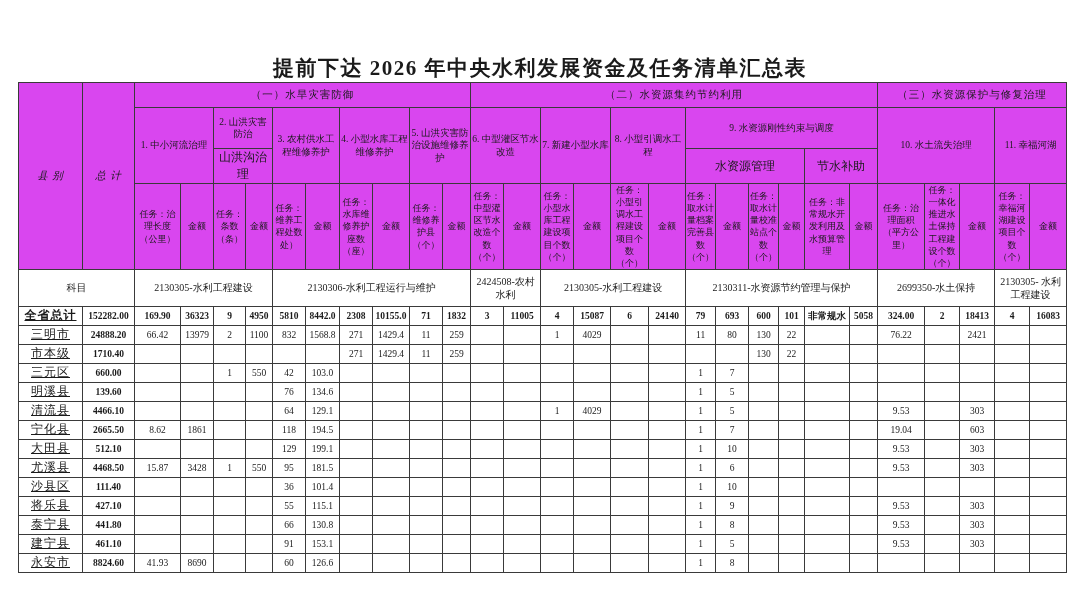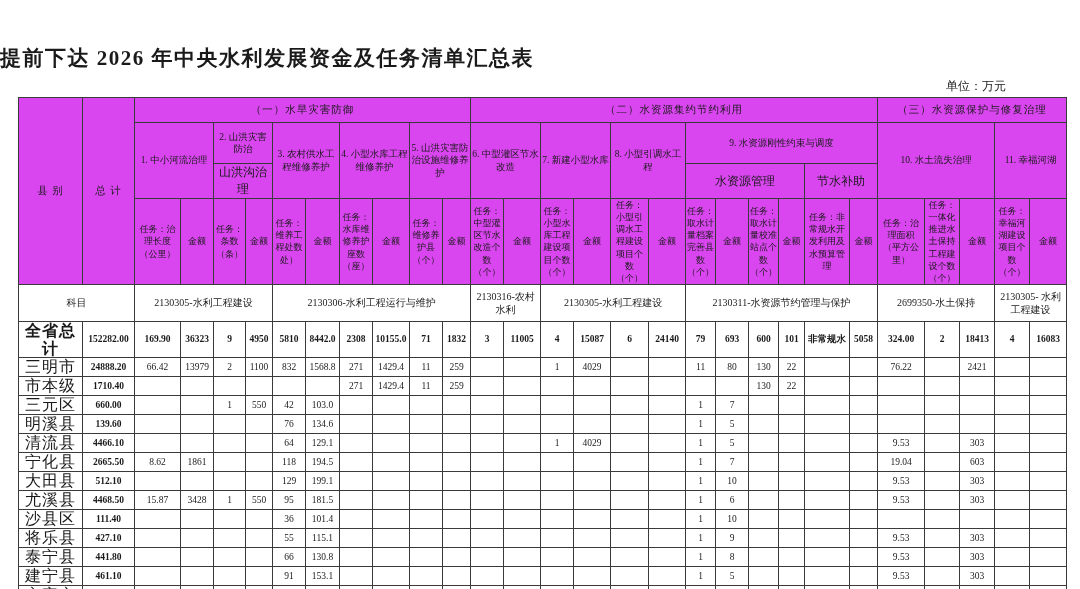--- a/index.html
+++ b/index.html
@@ -3,22 +3,22 @@
 <meta charset="utf-8">
 <style>
   html,body{margin:0;padding:0;background:#fff;}
   body{
     width:1080px;height:589px;overflow:hidden;
     font-family:"Liberation Serif","DejaVu Serif",serif;
     color:#1a1a1a;
   }
   .page{position:relative;width:1080px;height:589px;}
   .title{
-    text-align:left;font-size:21px;font-weight:bold;
-    padding-top:44px;letter-spacing:1.5px;
+    text-align:center;font-size:21px;font-weight:bold;
+    padding-top:44px;letter-spacing:1.5px;margin-top:10px;
   }
   .unit{
     width:1048px;margin:6px auto 2px 18px;
     text-align:right;font-size:12px;padding-right:60px;box-sizing:border-box;
   }
   table{
     border-collapse:collapse;table-layout:fixed;
     width:1046px;margin-left:18px;
   }
   th,td{
@@ -27,31 +27,30 @@
     padding:0 1px;overflow:hidden;
     word-break:break-all;
   }
   thead th{font-weight:normal;background:#d946ef;}
   .r-group th{font-size:10.5px;height:24px;letter-spacing:1px;}
   .r-items th{font-size:9.5px;height:40px;line-height:1.3;}
   .r-sub th{font-size:12px;height:24px;}
   .r-leaf th{font-size:9px;height:72px;line-height:1.35;}
   .r-subject td{font-size:10px;height:36px;line-height:1.3;}
   tbody td{font-size:9.5px;height:18px;line-height:1.1;}
-  td.rowname{font-size:16px;letter-spacing:1px;}
+  td.rowname{font-size:12px;letter-spacing:1px;text-decoration:underline;}
   td.totalcol{font-weight:bold;}
   tr.grand td{font-weight:bold;}
-  .corner{font-size:11px;letter-spacing:4px;}
+  .corner{font-size:11px;letter-spacing:4px;font-style:italic;}
 </style>
 </head>
 <body>
 
 <div class="page">
   <div class="title">提前下达 2026 年中央水利发展资金及任务清单汇总表</div>
-  <div class="unit">单位：万元</div>
 
   <table>
     <colgroup>
       <col style="width:64px">
         <col style="width:52px">
       <col style="width:46px">
         <col style="width:33px">
       <col style="width:32px">
         <col style="width:27px">
       <col style="width:33px">
@@ -132,21 +131,21 @@
         <th>金额</th>
         <th>任务：幸福河湖建设项目个数（个）</th>
         <th>金额</th>
       </tr>
     </thead>
     <tbody>
       <tr class="r-subject">
         <td colspan="2">科目</td>
         <td colspan="4">2130305-水利工程建设</td>
         <td colspan="6">2130306-水利工程运行与维护</td>
-        <td colspan="2">2130316-农村水利</td>
+        <td colspan="2">2424508-农村水利</td>
         <td colspan="4">2130305-水利工程建设</td>
         <td colspan="6">2130311-水资源节约管理与保护</td>
         <td colspan="3">2699350-水土保持</td>
         <td colspan="2">2130305- 水利工程建设</td>
       </tr>
     <tr class="grand">
           <td class="rowname">全省总计</td>
           <td class="totalcol">152282.00</td>
           <td>169.90</td>
           <td>36323</td>

